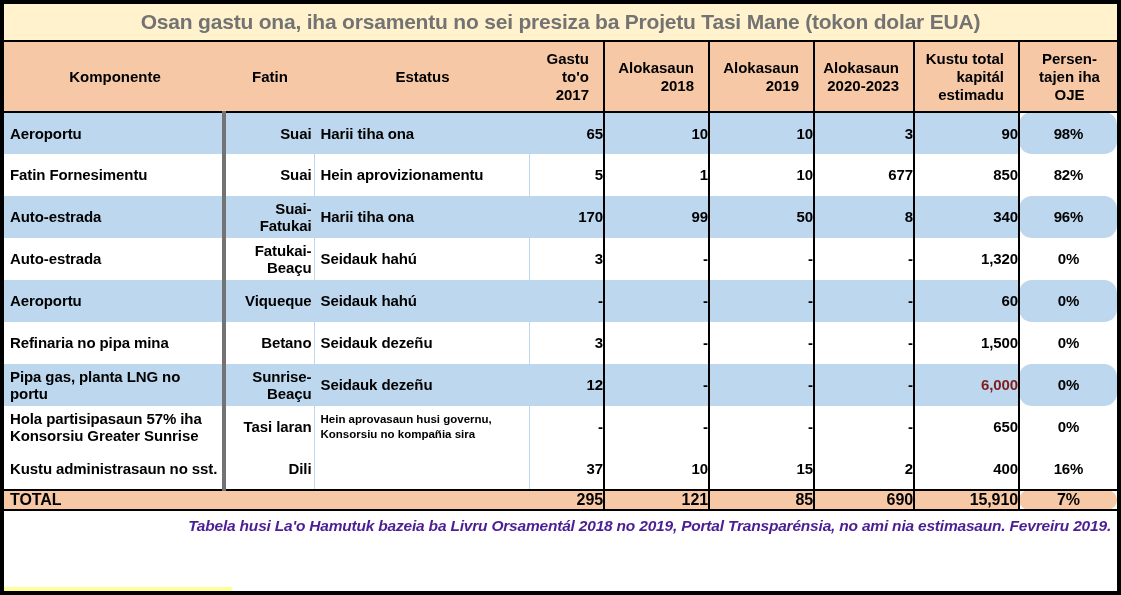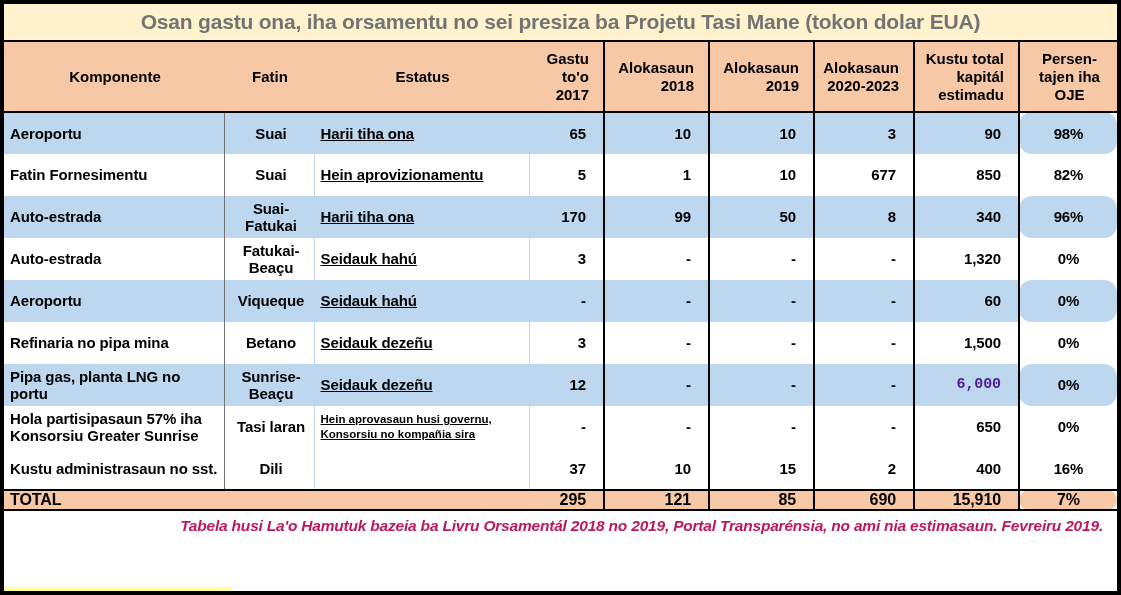--- a/index.html
+++ b/index.html
@@ -41,43 +41,43 @@
   tbody td {
     font-size: 15px; font-weight: bold; color: #000;
     height: 42px;
     vertical-align: middle;
     line-height: 1.15;
     letter-spacing: -0.1px;
   }
   tr.row-blue  td { background: #BDD7EE; }
   tr.row-white td { background: #FFFFFF; }
   td.c-komp  { text-align: left; padding-left: 6px; padding-right: 4px; margin-left: 19px; }
-  td.c-fatin { text-align: center; padding-left: 6px; padding-right: 2px; border-left: 1px solid #737373; }
-  td.c-est   { text-align: left; padding-left: 6px; padding-right: 4px; border-left: 1px solid #BDD7EE; text-decoration: underline; }
+  td.c-fatin { text-align: right; padding-left: 6px; padding-right: 2px; border-left: 4px solid #737373; }
+  td.c-est   { text-align: left; padding-left: 6px; padding-right: 4px; border-left: 1px solid #BDD7EE; }
   td.c-gastu { border-left: 1px solid #BDD7EE; }
-  td.c-num   { text-align: right; padding-right: 17px; }
+  td.c-num   { text-align: right; }
   td.c-pct   { text-align: center; border-radius: 13px; }
   .b-left    { border-left: 2px solid #000 !important; }
-  td.red     { color: #4c1d95; font-family: Liberation Mono, monospace; }
+  td.red     { color: #7f1d1d; }
   td.small   { font-size: 11.5px; line-height: 1.3; letter-spacing: 0; }
   tr.total-row td {
     background: #F6C8A6;
     font-size: 16px; font-weight: bold;
     height: 17px;
     border-top: 2px solid #000;
     border-bottom: 2px solid #000;
     vertical-align: middle;
   }
   tr.total-row td.t-label { text-align: left; padding-left: 6px; }
   .footer-note {
     height: 30px;
     background: #fff;
     display: flex; align-items: center; justify-content: flex-end;
-    padding-right: 14px;
-    font-size: 15.5px; font-weight: bold; font-style: italic; color: #be185d;
+    padding-right: 6px;
+    font-size: 15.5px; font-weight: bold; font-style: italic; color: #4c1d95;
     letter-spacing: -0.2px;
   }
   .yellow-strip {
     position: absolute;
     left: 0; bottom: 0;
     width: 228px; height: 4px;
     background: #FFFF99;
   }
 </style>
 </head>

